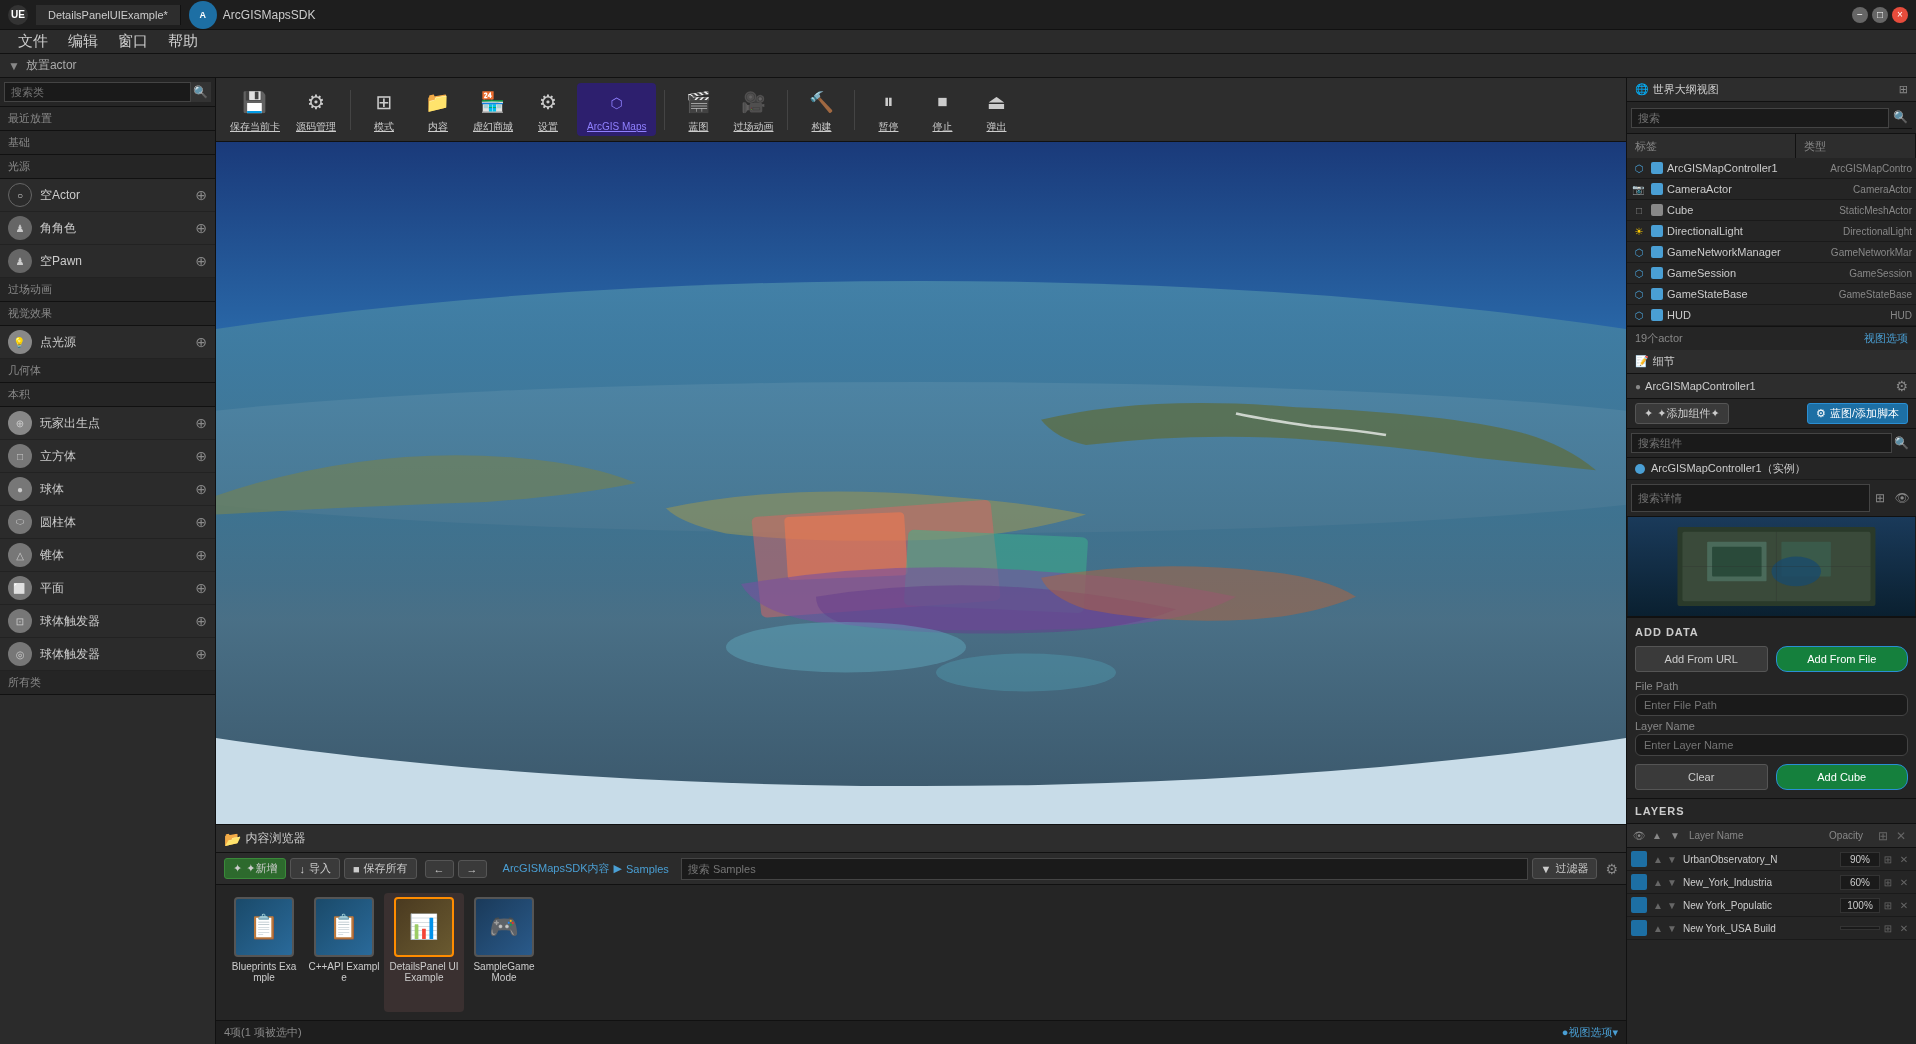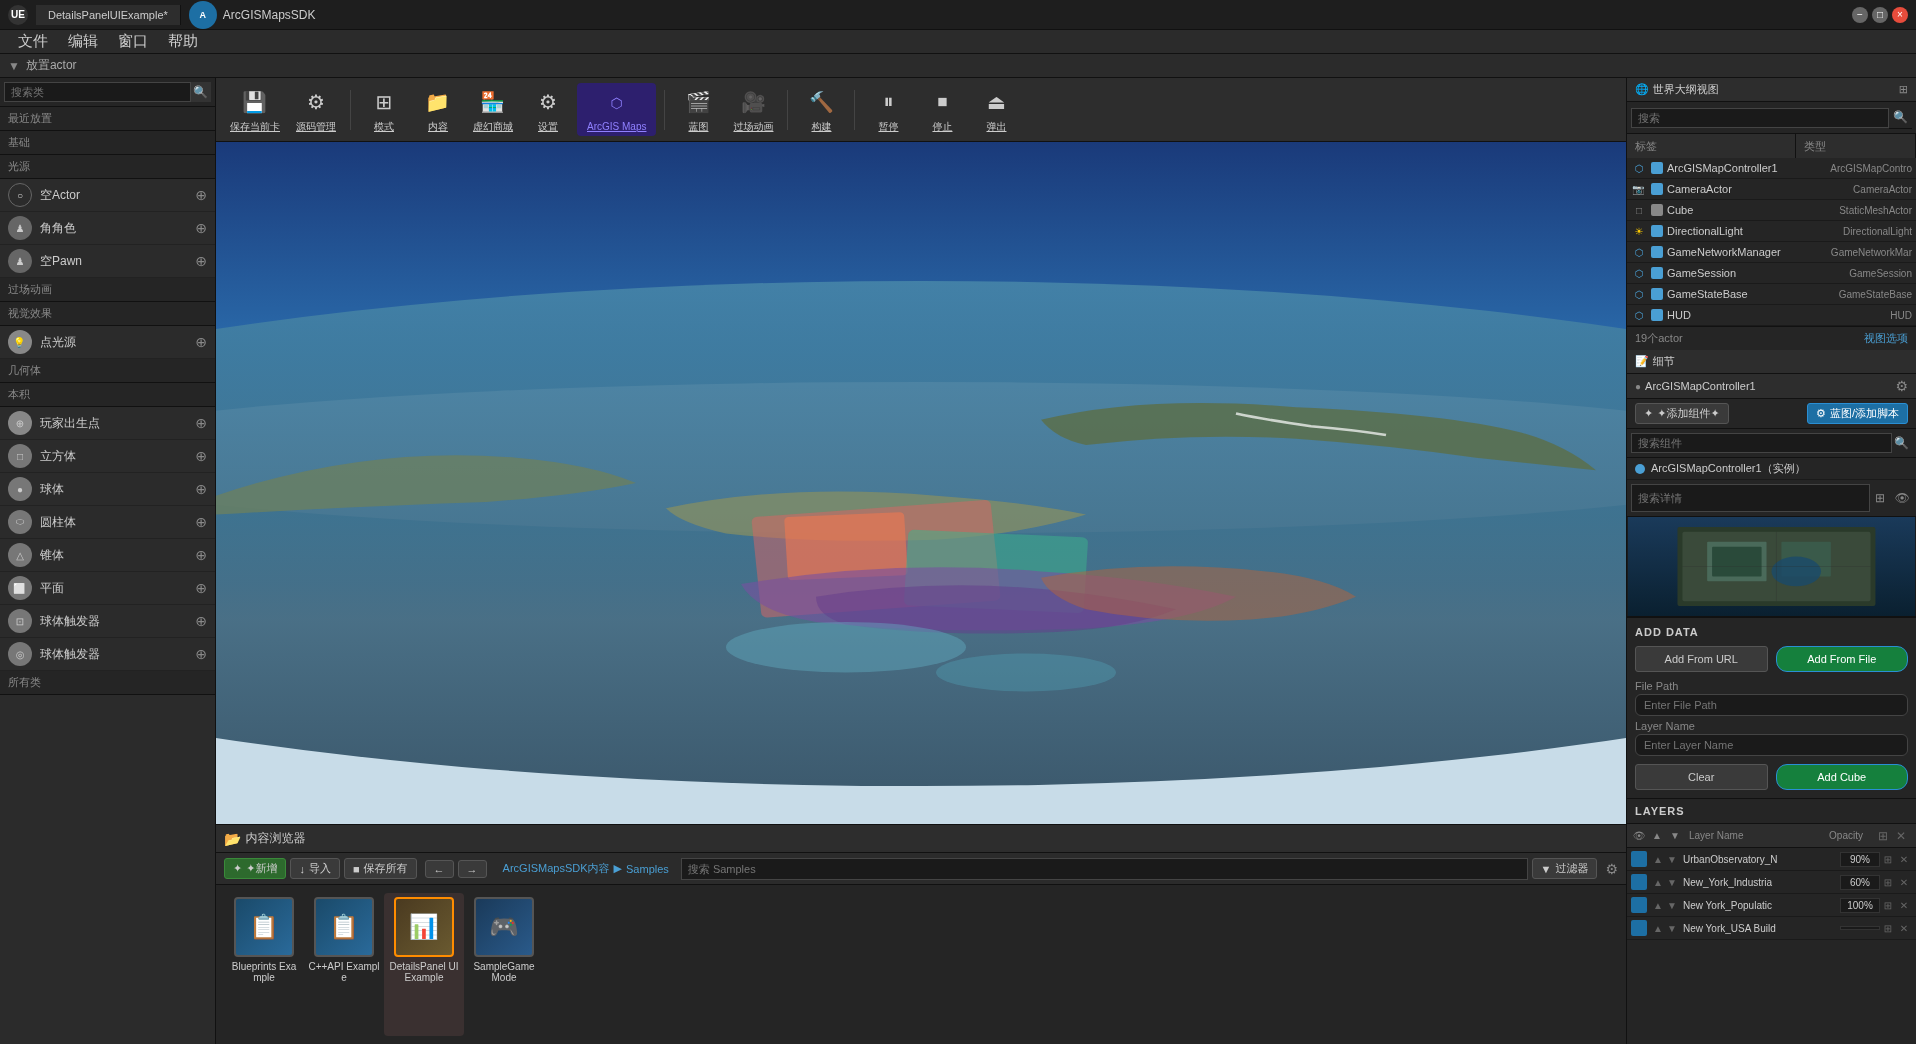--- a/index.html
+++ b/index.html
@@ -432,20 +432,24 @@
         </div>
 
         <div class="content-item">
           <div class="thumb" style="background: linear-gradient(135deg, #1a3a5a, #2a5a8a);">
             <span style="font-size:24px;">🎮</span>
           </div>
           <span class="item-name">SampleGame
 Mode</span>
         </div>
       </div>
+      <div id="status-bar">
+        <span>4项(1 项被选中)</span>
+        <span style="margin-left:auto; color:#4a9fd4; cursor:pointer;">●视图选项▾</span>
+      </div>
     </div>
   </div>
 
   <div id="right-panel">
 
     <div class="rp-section-header">
       <span style="margin-right:4px;">🌐</span>
       <span>世界大纲视图</span>
       <span style="margin-left:auto; cursor:pointer; color:#888;">⊞</span>
     </div>

